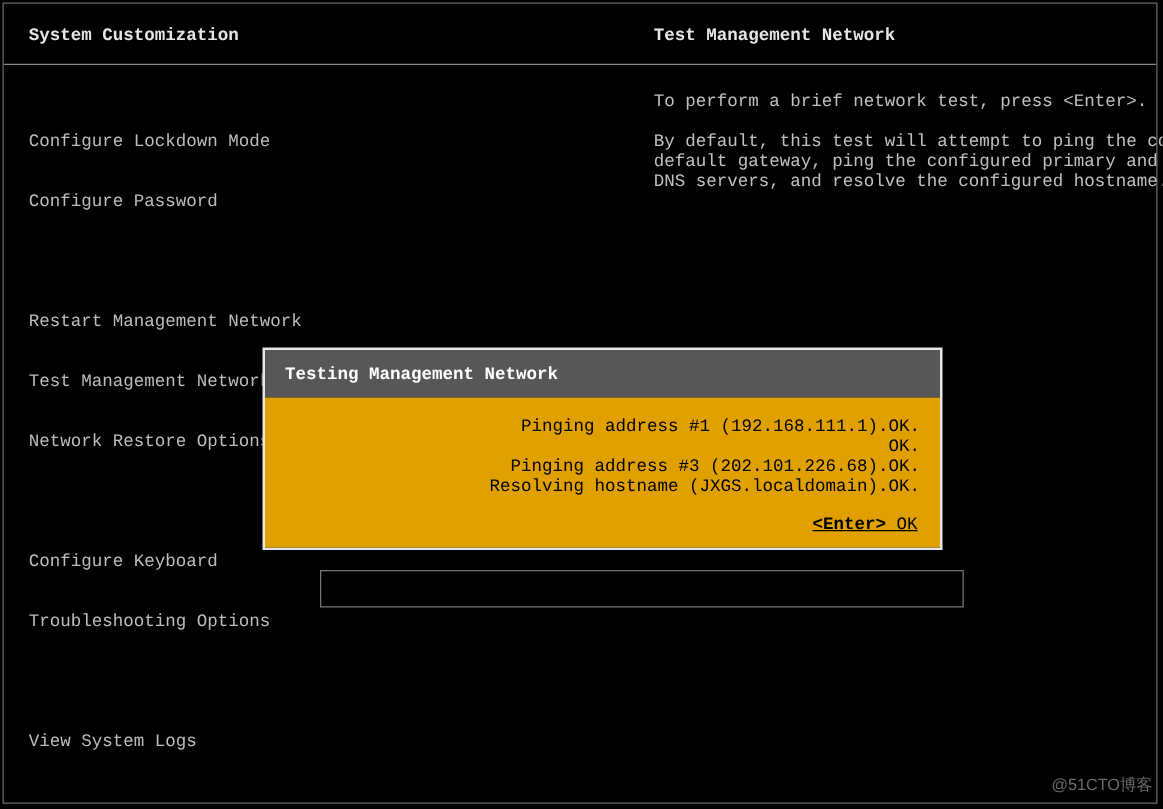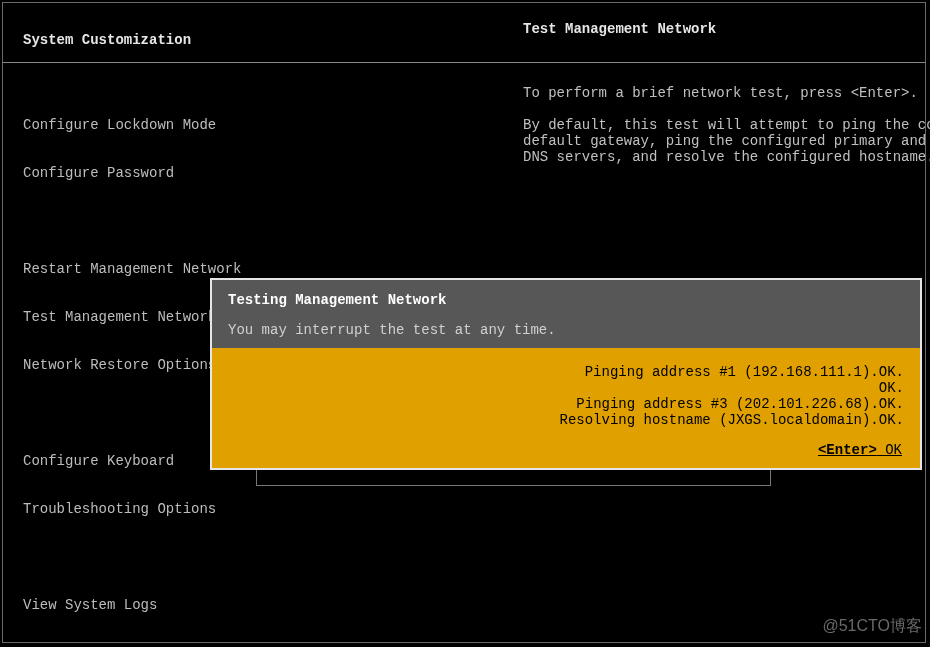--- a/index.html
+++ b/index.html
@@ -21,21 +21,21 @@
       bottom: 4px;
       border: 1px solid #6a6a6a;
     }
     .header-row {
       display: flex;
       padding: 18px 20px 14px 20px;
       border-bottom: 1px solid #888;
       color: #e6e6e6;
       font-weight: bold;
     }
-    .header-left { flex: 0 0 500px; margin-top: 11px; }
+    .header-left { flex: 0 0 500px; }
     .header-right { flex: 1; }
     .body-row {
       display: flex;
       padding: 22px 20px 10px 20px;
     }
     .menu-col {
       flex: 0 0 500px;
       line-height: 16px;
       white-space: pre;
       color: #bdbdbd;
@@ -56,21 +56,21 @@
       width: 515px;
       height: 30px;
       border: 1px solid #777;
       background: #000;
     }
 
     .dialog {
       position: absolute;
       left: 210px;
       top: 278px;
-      width: 712px;
+      width: 544px;
       border: 2px solid #e6e6e6;
       background: #000;
     }
     .dialog-head {
       background: #575757;
       color: #fff;
       padding: 12px 16px 10px 16px;
     }
     .dialog-title { font-weight: bold; color: #ffffff; }
     .dialog-sub { margin-top: 14px; color: #d0d0d0; }
@@ -95,21 +95,21 @@
       text-decoration: underline;
     }
     .key { font-weight: bold; }
 
     .watermark {
       position: absolute;
       right: 8px;
       bottom: 10px;
       color: #7d7d7d;
       font-family: Arial, sans-serif;
-      font-size: 16px;
+      font-size: 13px;
       opacity: .85;
     }
   </style>
 </head>
 <body>
 
 <div class="outer-border">
 
   <div class="header-row">
     <div class="header-left">System Customization</div>
@@ -143,21 +143,20 @@
       <div class="detail-line">DNS servers, and resolve the configured hostname.</div>
     </div>
   </div>
 </div>
 
 <div class="back-box"></div>
 
 <div class="dialog">
   <div class="dialog-head">
     <div class="dialog-title">Testing Management Network</div>
-    <div class="dialog-sub">You may interrupt the test at any time.</div>
   </div>
   <div class="dialog-body">
     <div class="result-line">
       <span class="result-label">Pinging address #1 (192.168.111.1).</span>
       <span class="result-status">OK.</span>
     </div>
     <div class="result-line">
       <span class="result-status">OK.</span>
     </div>
     <div class="result-line">

